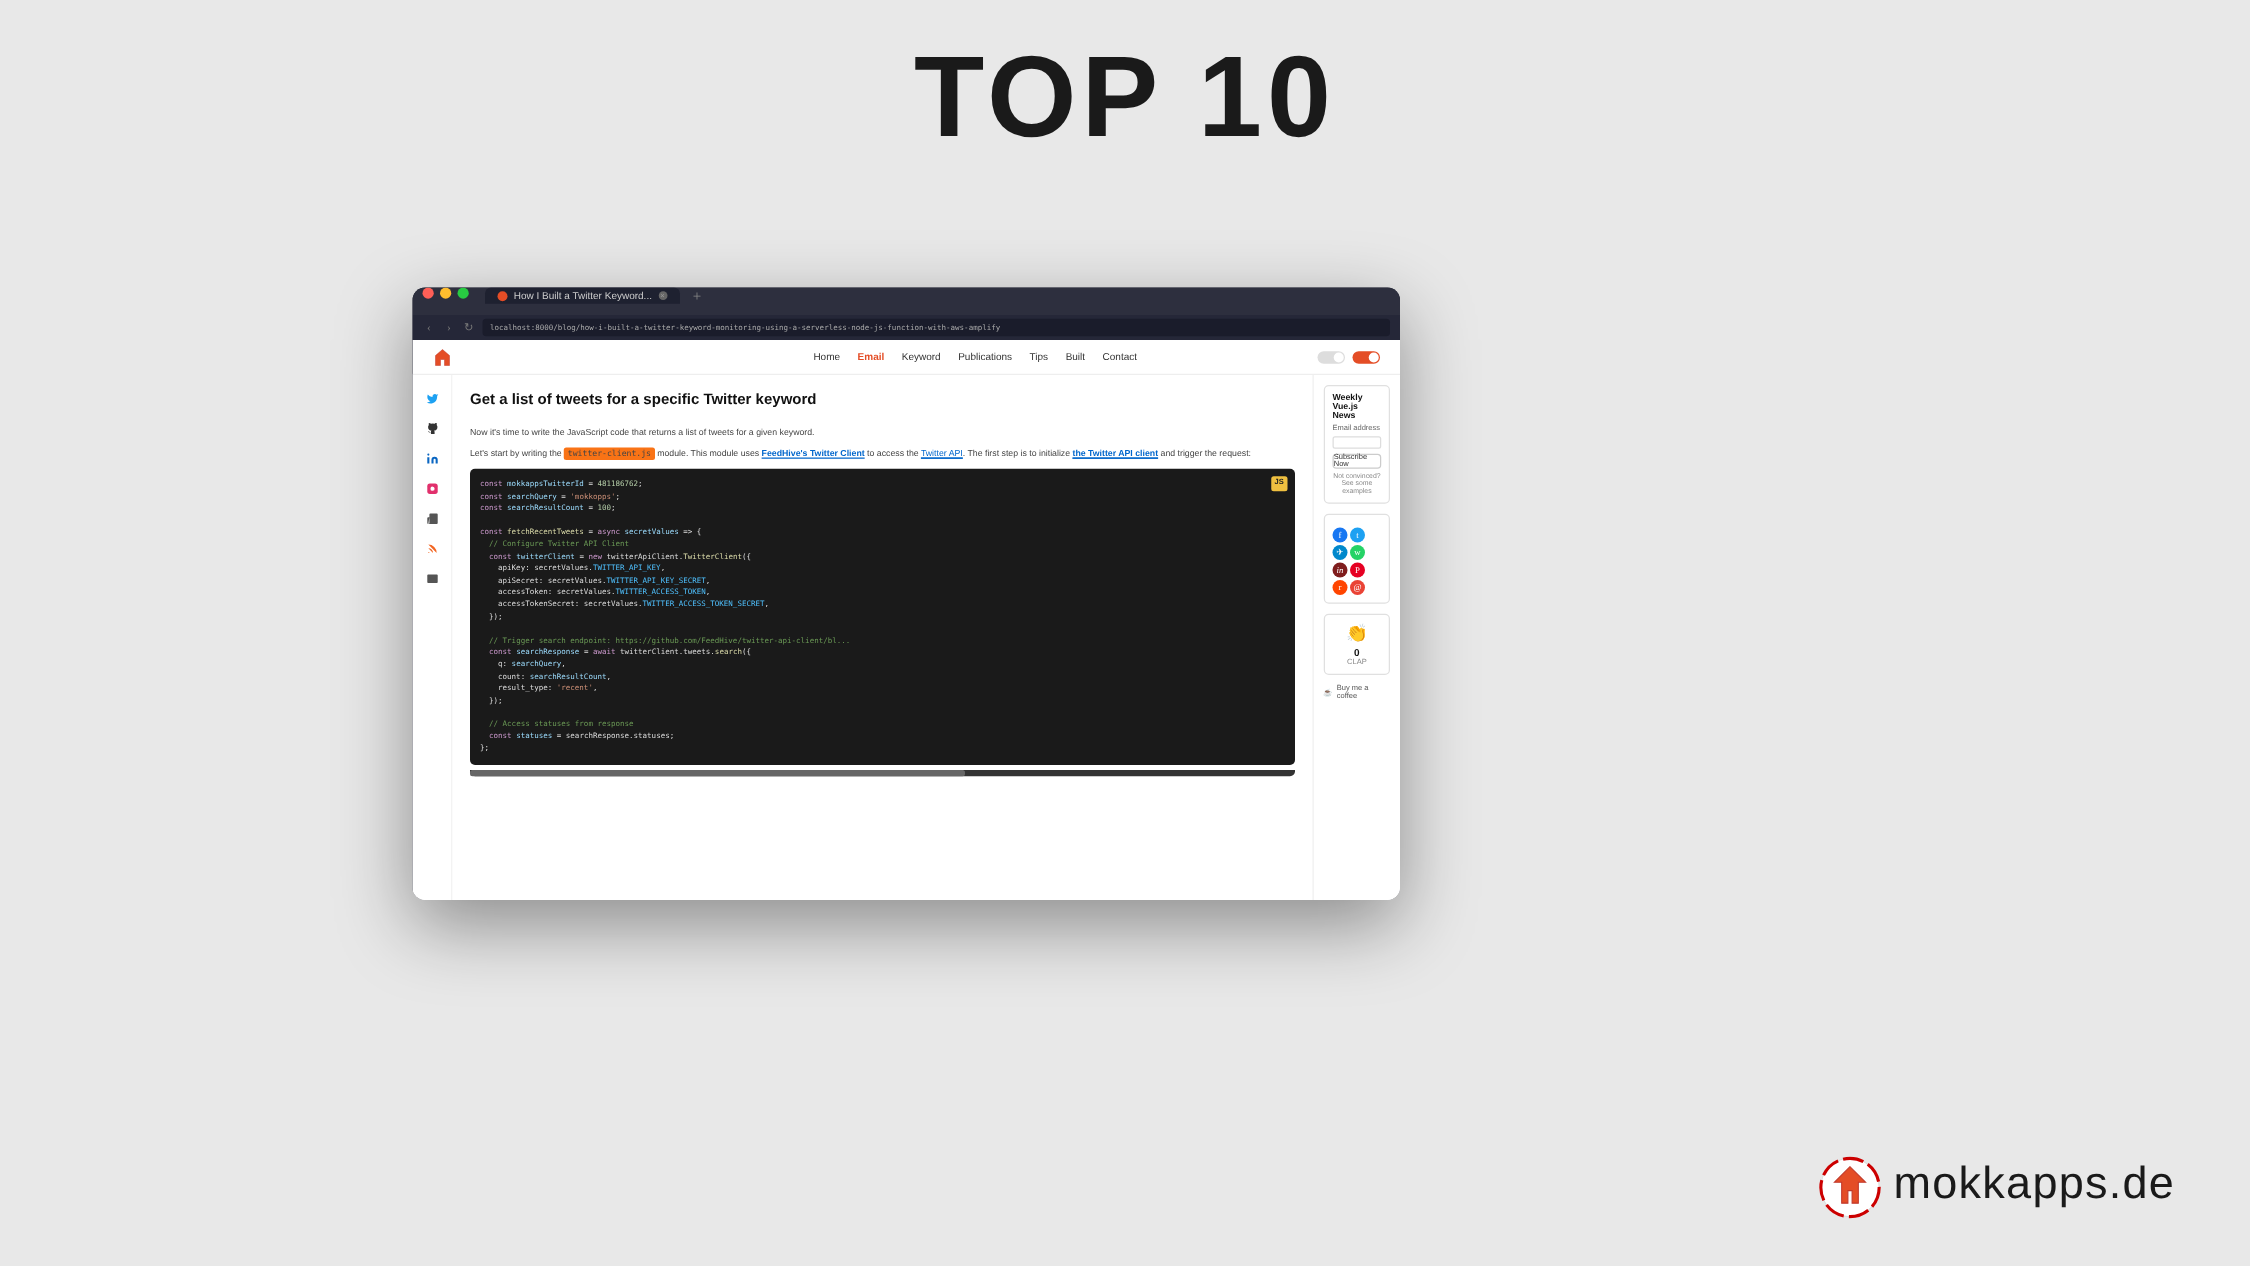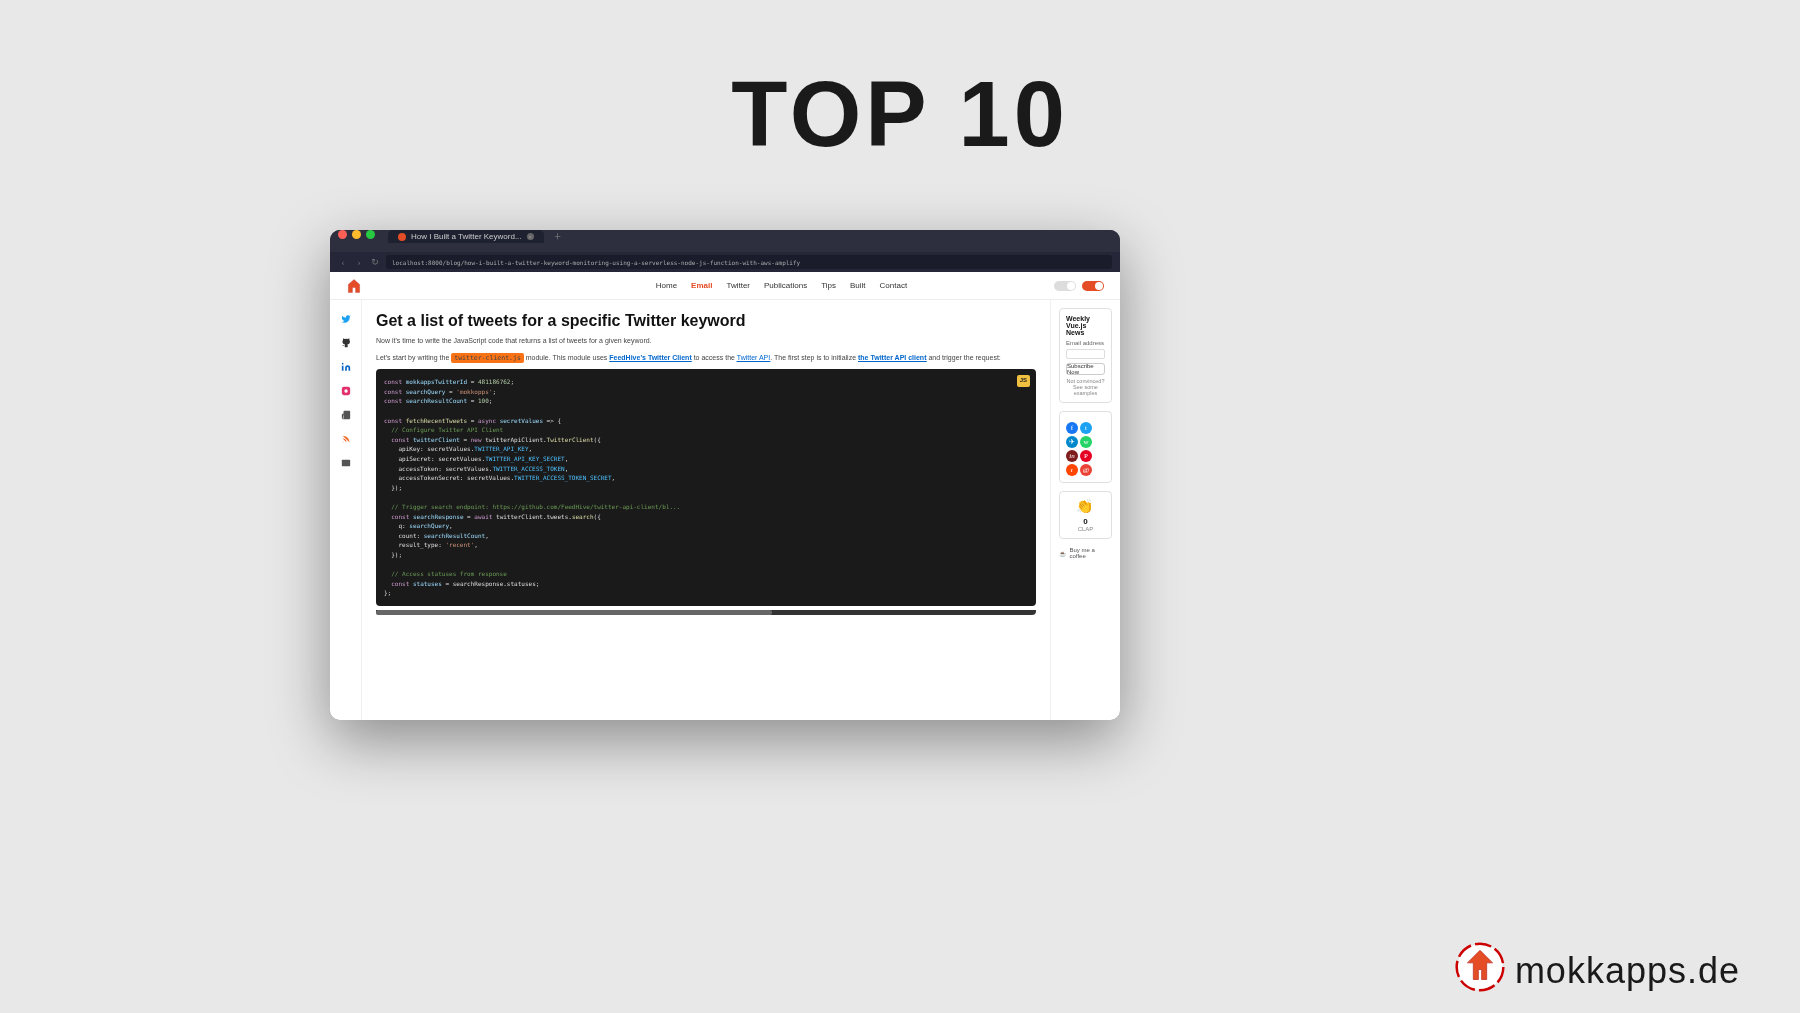--- a/index.html
+++ b/index.html
@@ -19,21 +19,20 @@
       padding-top: 30px;
     }
 
     .headline-top {
       font-size: 92px;
       font-weight: 900;
       color: #1a1a1a;
       letter-spacing: 4px;
       font-family: 'Arial Black', 'Arial Bold', sans-serif;
       line-height: 1.05;
-      margin-top: 36px;
     }
 
     .headline-bottom {
       font-size: 92px;
       font-weight: 900;
       color: #1a1a1a;
       letter-spacing: 4px;
       font-family: 'Arial Black', 'Arial Bold', sans-serif;
       line-height: 1.05;
     }
@@ -251,24 +250,24 @@
 
     
     .main-content {
       flex: 1;
       overflow: hidden;
       padding: 12px 14px;
       background: #fff;
     }
 
     .article-title {
-      font-size: 16px;
+      font-size: 12px;
       font-weight: bold;
       color: #111;
-      margin-bottom: 6px;
+      margin-bottom: 16px;
       font-family: sans-serif;
     }
 
     .article-text {
       font-size: 7px;
       color: #444;
       font-family: sans-serif;
       line-height: 1.5;
       margin-bottom: 6px;
     }
@@ -456,24 +455,24 @@
       align-items: center;
       gap: 3px;
       font-size: 6px;
       color: #555;
       font-family: sans-serif;
     }
 
     
     .bottom-logo {
       position: absolute;
-      bottom: 21px;
+      bottom: 38px;
       right: 60px;
       display: flex;
-      align-items: flex-end;
+      align-items: flex-start;
       gap: 10px;
     }
 
     .logo-icon {
       width: 50px;
       height: 50px;
     }
 
     .logo-text {
       font-size: 36px;
@@ -517,21 +516,21 @@
     <div class="site-nav">
       <div class="site-logo">
         <svg viewBox="0 0 20 20" fill="none" xmlns="http://www.w3.org/2000/svg">
           <path d="M10 2L3 8v10h5v-6h4v6h5V8L10 2z" fill="#e44d26"></path>
           <path d="M10 2L3 8v10h5v-6h4v6h5V8L10 2z" fill="none" stroke="#c0392b" stroke-width="0.5"></path>
         </svg>
       </div>
       <div class="nav-links">
         <a class="nav-link">Home</a>
         <a class="nav-link active">Email</a>
-        <a class="nav-link">Twitter</a>
+        <a class="nav-link">Keyword</a>
         <a class="nav-link">Publications</a>
         <a class="nav-link">Tips</a>
         <a class="nav-link">Built</a>
         <a class="nav-link">Contact</a>
       </div>
       <div class="nav-toggles">
         <div class="toggle-pill">
           <div class="toggle-knob"></div>
         </div>
         <div class="toggle-pill toggle-pill-active">

